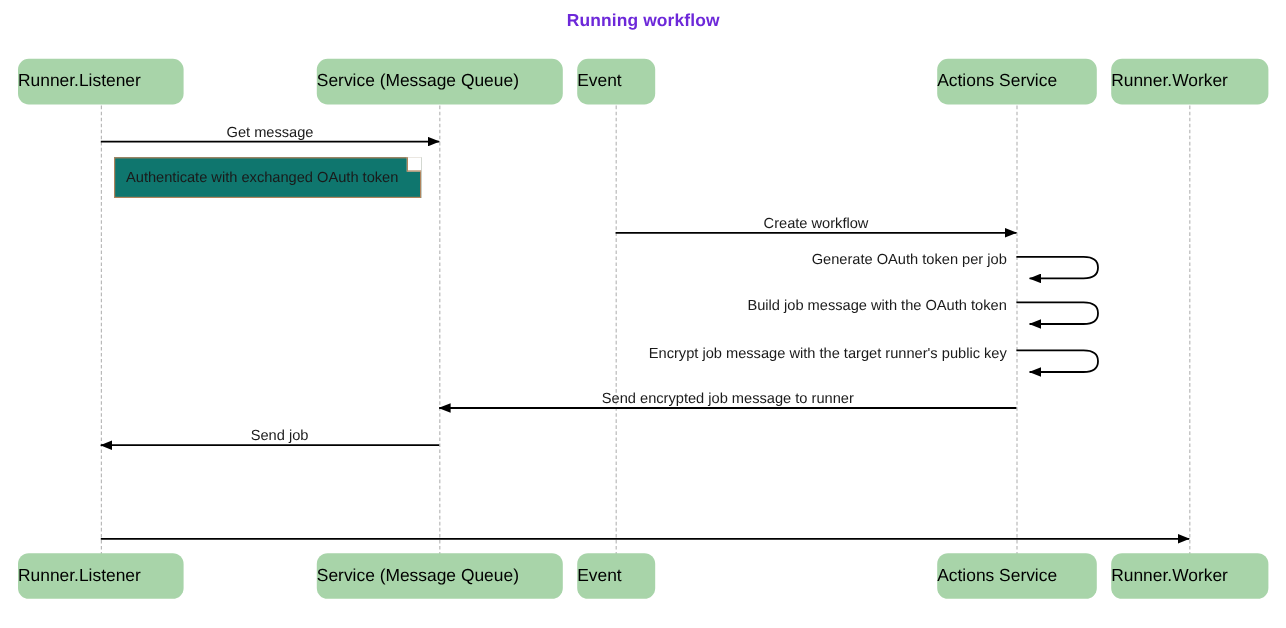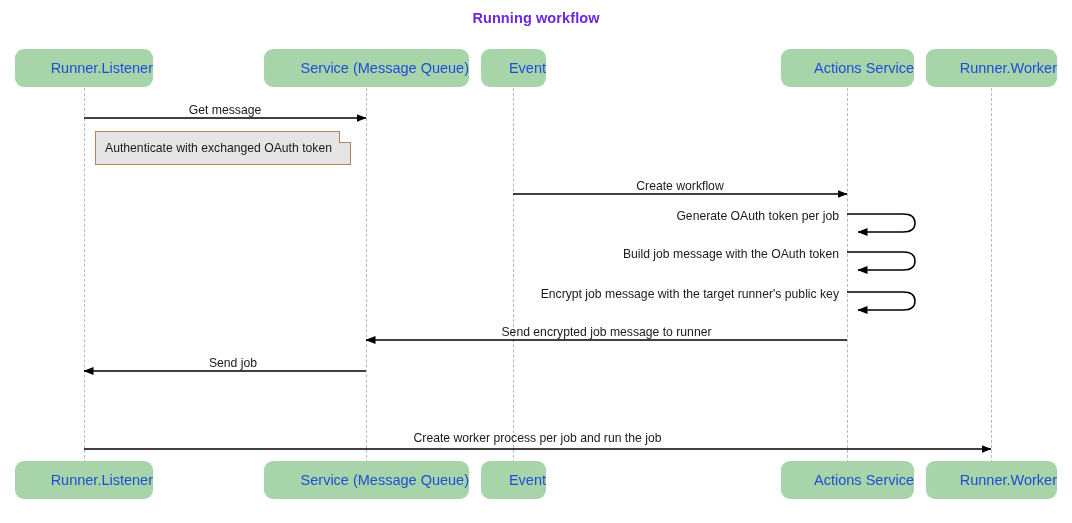--- a/index.html
+++ b/index.html
@@ -29,42 +29,42 @@
     color: #6d28d9;
     letter-spacing: 0.1px;
   }
   .participant-box {
     position: absolute;
     box-sizing: border-box;
     background: #a8d4a9;
     border-radius: 9px;
     display: flex;
     align-items: center;
-    justify-content: flex-end;
-    color: #1d4ed8;
+    justify-content: flex-start;
+    color: #000000;
     font-size: 14.5px;
     white-space: nowrap;
     height: 38px;
   }
   .lifeline {
     position: absolute;
     width: 0;
     border-left: 1.4px dashed #b9b9b9;
   }
   .msg-label {
     position: absolute;
     font-size: 12.2px;
     color: #1a1a1a;
     white-space: nowrap;
     text-align: center;
   }
   .note {
     position: absolute;
     box-sizing: border-box;
-    background: #e5e5e5;
+    background: #0f766e;
     border: 1px solid #b0835c;
     font-size: 12.2px;
     color: #1a1a1a;
     display: flex;
     align-items: center;
     padding-left: 9px;
     white-space: nowrap;
     height: 34px;
   }
   .note-fold {
@@ -181,23 +181,20 @@
   </div>
 
   <div class="msg-label" style="left:366px; top:325px; width:481px;">
     <span>Send encrypted job message to runner</span>
   </div>
 
   <div class="msg-label" style="left:92px; top:356px; width:282px;">
     <span>Send job</span>
   </div>
 
-  <div class="msg-label" style="left:84px; top:431px; width:907px;">
-    <span>Create worker process per job and run the job</span>
-  </div>
 
   <div class="note" style="left:95px; top:131px; width:256px;">
     <span>Authenticate with exchanged OAuth token</span>
     <span class="note-fold"></span>
   </div>
 
 
 </div>
 
 </body></html>

